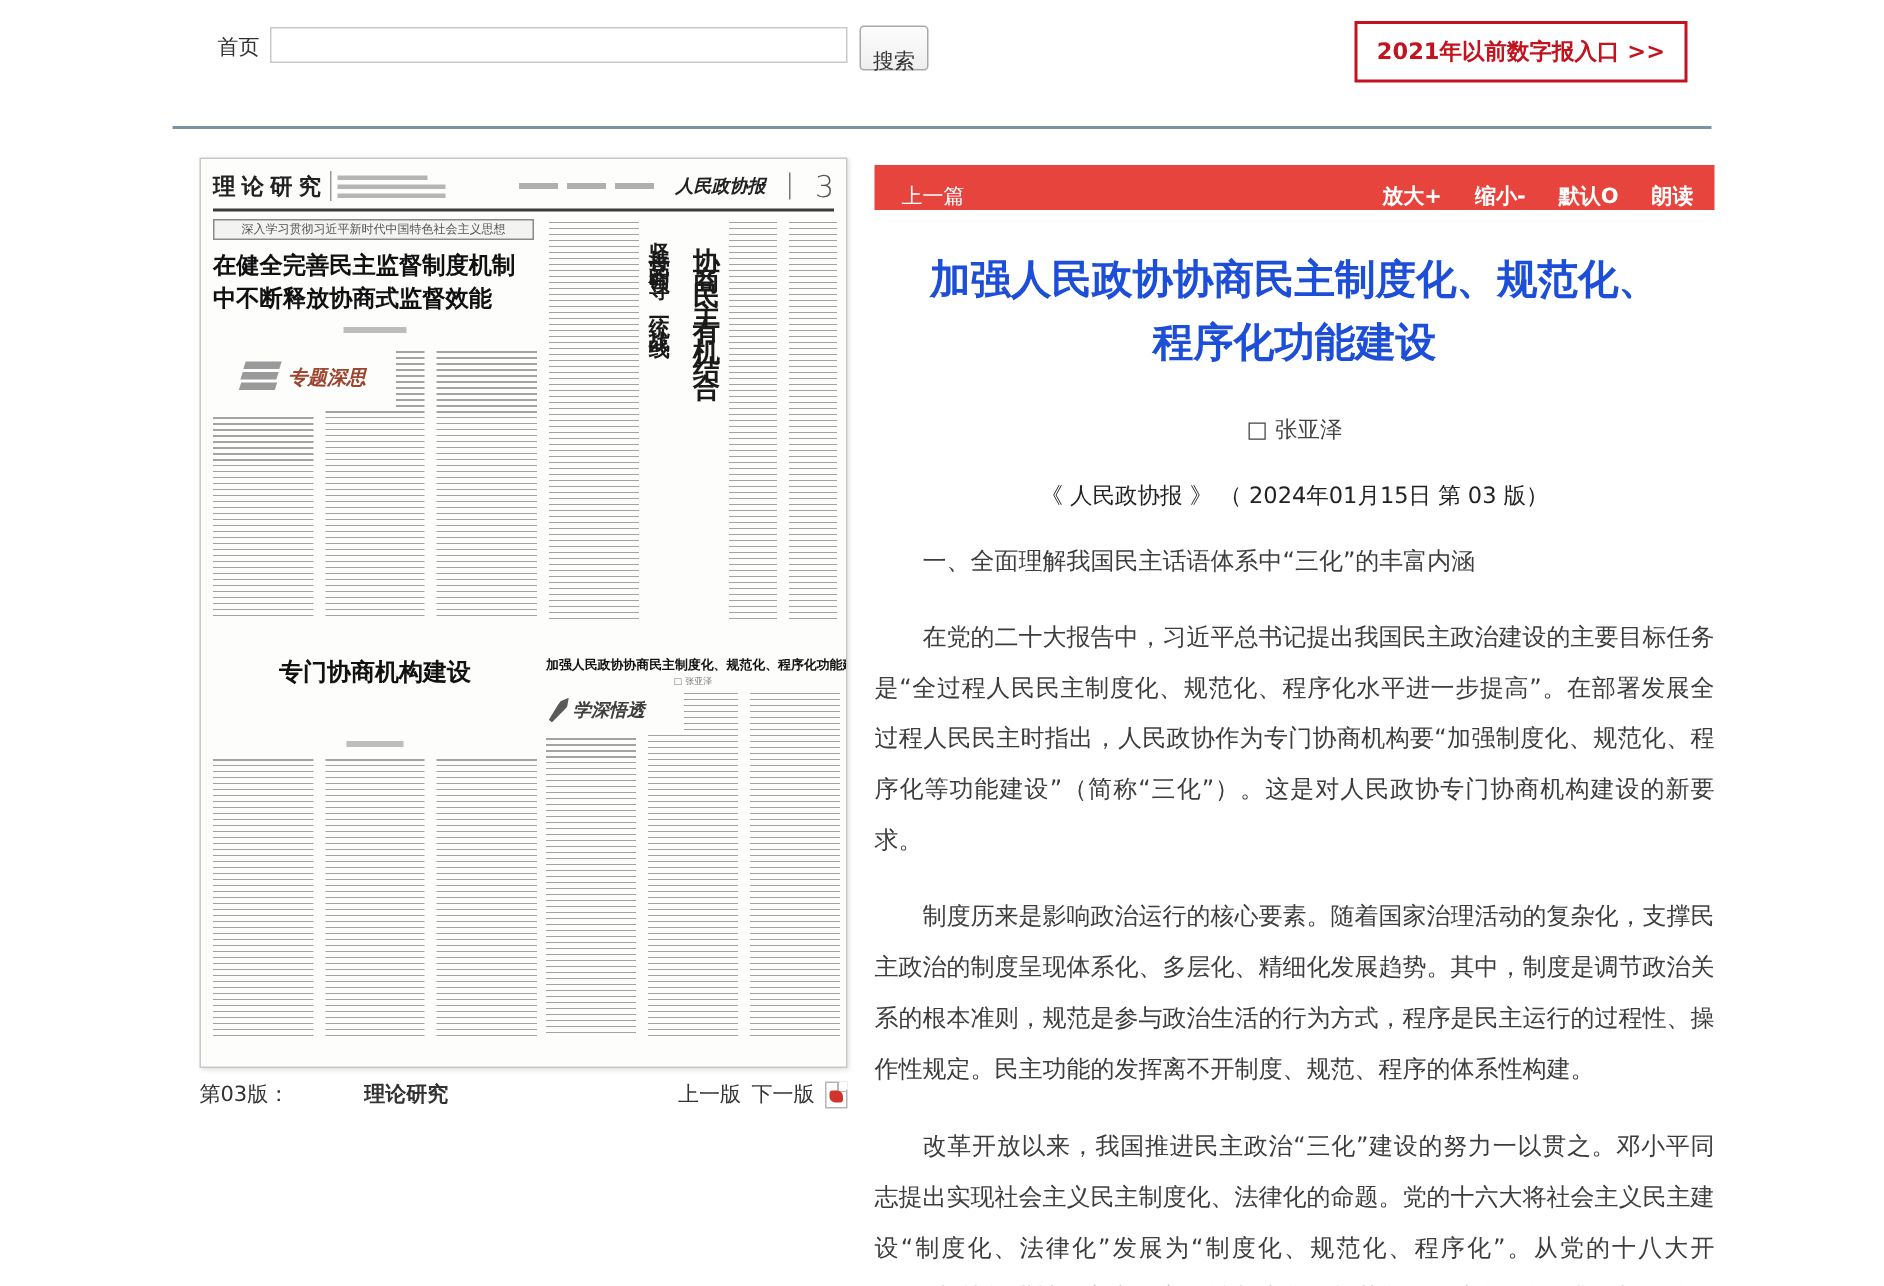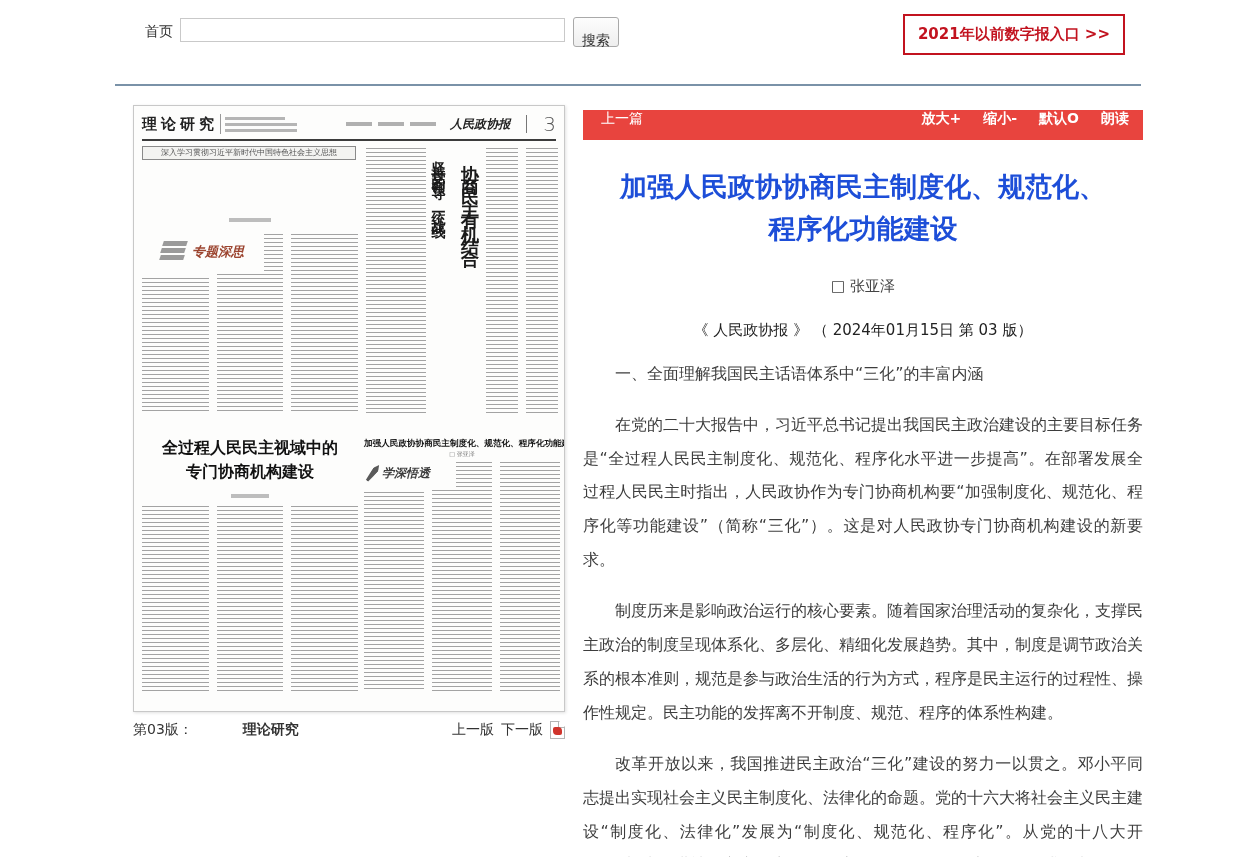--- a/index.html
+++ b/index.html
@@ -71,21 +71,21 @@
   .np-caption { position:relative; margin-top:9px; width:432px; display:flex; align-items:center; font-size:14px; color:#333;gap:48px; }
   .np-caption .sec { font-weight:bold; margin-left:2px; }
   .np-caption .nav { margin-left:auto; display:flex; align-items:center; gap:7px; }
   .np-caption .nav a { color:#333; text-decoration:none; cursor:pointer; }
   .pdf-ico { display:inline-block; position:relative; width:15px; height:18px; background:#fff; border:1px solid #b5b5b5; cursor:pointer; }
   .pdf-ico::before { content:""; position:absolute; right:-1px; top:-1px; border-style:solid; border-width:0 6px 6px 0; border-color:transparent #fff transparent transparent; box-shadow:-1px 1px 0 #b5b5b5; }
   .pdf-ico::after { content:""; position:absolute; left:2px; top:5px; width:9px; height:8px; background:#d0342c; border-radius:2px 4px 2px 4px; }
 
   
   .art-panel { position:absolute; left:583px; top:110px; width:560px; }
-  .art-toolbar { position:relative; width:560px; height:30px; background:#e8443e; color:#fff; display:flex; align-items:flex-start; font-size:14px; }
+  .art-toolbar { position:relative; width:560px; height:30px; background:#e8443e; color:#fff; display:flex; align-items:flex-end; font-size:14px; }
   .art-toolbar a { color:#fff; text-decoration:none; cursor:pointer; font-weight:bold; }
   .tb-prev { margin-left:18px; font-weight:normal !important; }
   .tb-right { margin-left:auto; display:flex; gap:22px; margin-right:14px; }
   .art-title { margin-top:26px; text-align:center; font-weight:bold; font-size:27px; line-height:1.55; color:#1d4ed8; }
   .art-author { margin-top:27px; text-align:center; font-size:15px; color:#444; }
   .art-source { margin-top:25px; text-align:center; font-size:15px; color:#222; }
   .art-body { margin-top:5px; }
   .art-body p { font-size:16px; line-height:2.12; color:#3d3d3d; text-indent:2em; text-align:justify; margin:17px 0; }
 </style>
 </head>
@@ -119,20 +119,21 @@
           </span>
         <span class="np-masthead">
           <span class="mh">人民政协报</span>
           <span class="bar"></span>
           <span class="num">3</span>
         </span>
       </div>
       <div class="np-rule"></div>
 
       <div class="np-kicker">深入学习贯彻习近平新时代中国特色社会主义思想</div>
+      <div class="np-headline-a">在健全完善民主监督制度机制中不断释放协商式监督效能</div>
       <div class="np-byline np-byline-a"></div>
 
       <div class="np-logo1">
         <span class="books">
             <i></i>
             <i></i>
             <i></i>
           </span>
         <span class="t">专题深思</span>
       </div>
@@ -150,21 +151,20 @@
         <span class="v v1">坚持党的领导、统一战线、</span>
         <span class="v v2">协商民主有机结合</span>
       </div>
 
       <div class="cols cols-right">
           <div class="c"></div>
           <div class="c"></div>
         </div>
 
       <div class="np-headline-b">
-        <div>全过程人民民主视域中的</div>
         <div>专门协商机构建设</div>
       </div>
       <div class="np-byline np-byline-b"></div>
       <div class="cols cols-b">
           <div class="c"></div>
           <div class="c"></div>
           <div class="c"></div>
         </div>
 
       <div class="np-headline-c">加强人民政协协商民主制度化、规范化、程序化功能建设</div>

